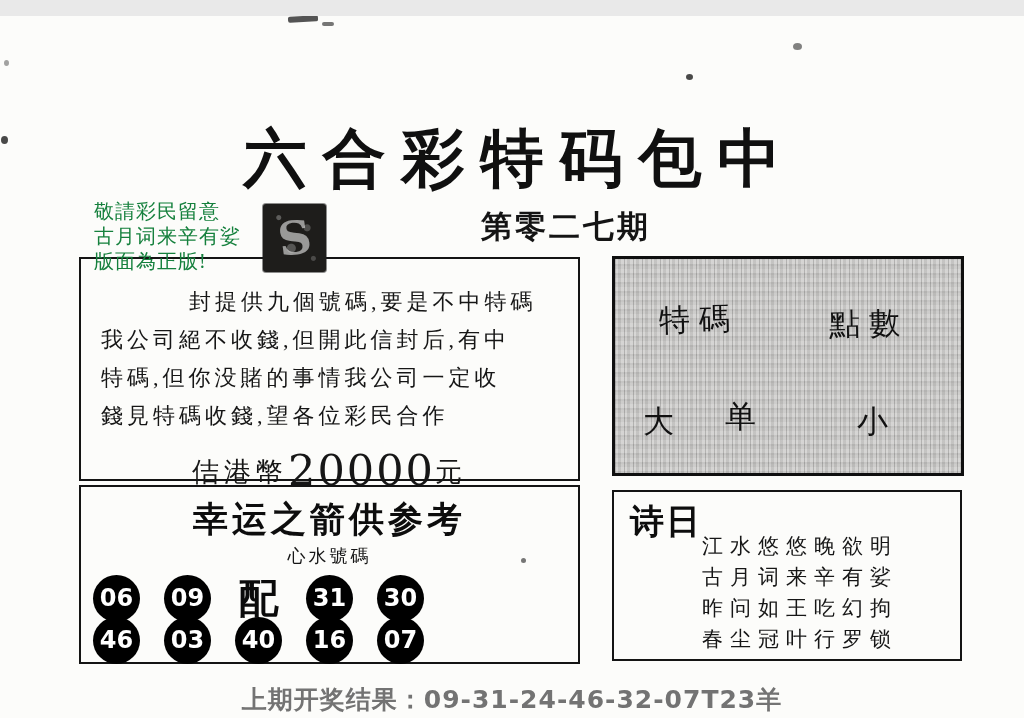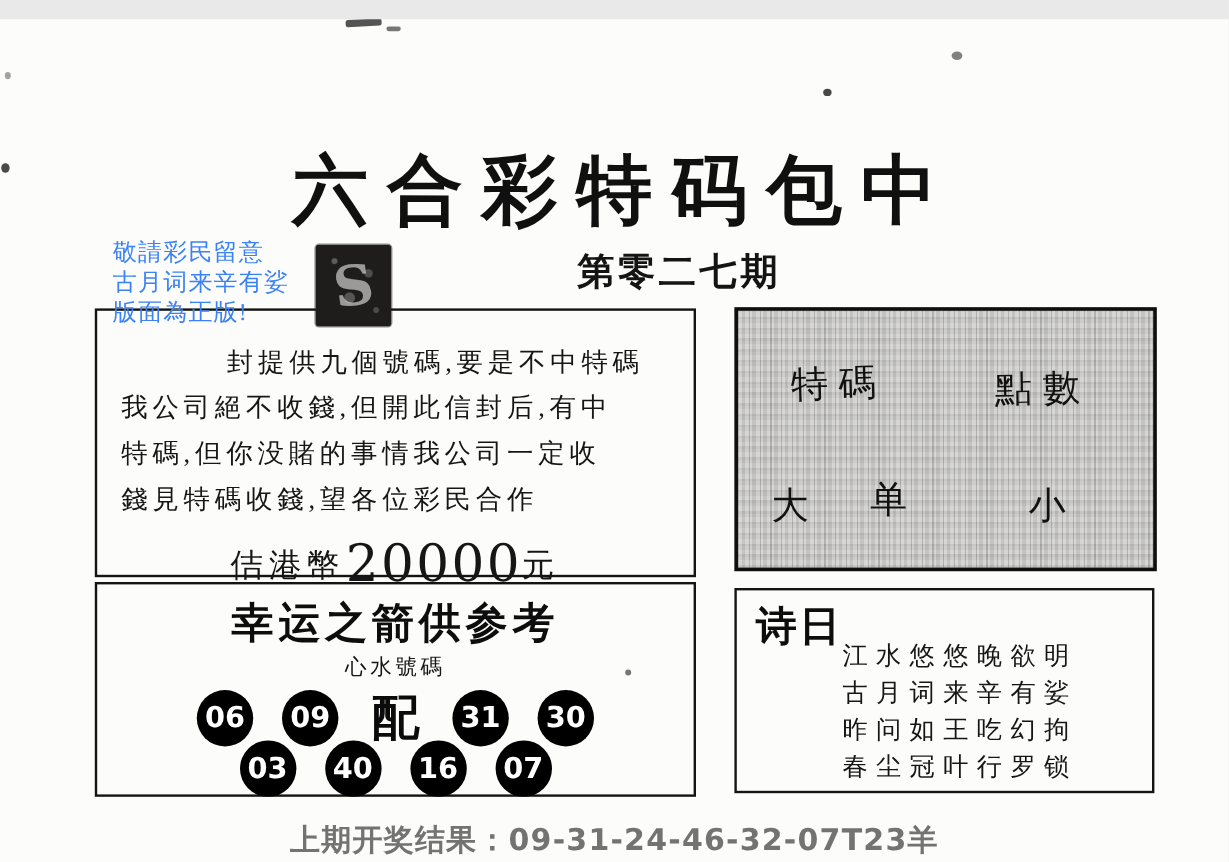--- a/index.html
+++ b/index.html
@@ -13,21 +13,21 @@
     position:absolute;top:100px;left:0;width:100%;text-align:center;
     font-size:63px;font-weight:bold;letter-spacing:16px;text-indent:16px;
     font-family:"DejaVu Serif","Liberation Serif",serif;color:#101010;
   }
   .issue{
     position:absolute;top:190px;left:481px;
     font-size:31px;font-weight:bold;letter-spacing:3px;color:#141414;
   }
   .notice{
     position:absolute;top:183px;left:94px;z-index:3;
-    font-size:20px;line-height:25px;letter-spacing:1px;color:#3b82f6;
+    font-size:20px;line-height:25px;letter-spacing:1px;color:#15803d;
   }
   .stamp{
     position:absolute;top:188px;left:263px;width:63px;height:68px;z-index:3;
     background:
       radial-gradient(circle at 25% 20%, rgba(255,255,255,.28) 0 2px, transparent 3px),
       radial-gradient(circle at 70% 35%, rgba(255,255,255,.22) 0 3px, transparent 4px),
       radial-gradient(circle at 45% 65%, rgba(255,255,255,.25) 0 4px, transparent 5px),
       radial-gradient(circle at 80% 80%, rgba(255,255,255,.2) 0 2px, transparent 3px),
       #1e1d1b;
     border-radius:3px;display:flex;align-items:center;justify-content:center;
@@ -60,21 +60,21 @@
   .bet-tr{left:214px;top:44px;transform:rotate(-1deg);}
   .bet-bl{left:28px;top:142px;font-size:34px;}
   .bet-bm{left:110px;top:137px;}
   .bet-br{left:242px;top:142px;}
   .lucky-box{left:79px;top:469px;width:497px;height:175px;}
   .lucky-title{
     text-align:center;margin-top:9px;font-size:35px;font-weight:900;letter-spacing:4px;
     font-family:"DejaVu Sans","Liberation Sans",sans-serif;color:#0d0d0d;
   }
   .lucky-sub{text-align:center;font-size:18px;letter-spacing:3px;margin-top:1px;}
-  .ball-rows{margin-top:7px;display:flex;flex-direction:column;align-items:center;}
+  .ball-rows{margin-top:7px;display:flex;flex-direction:column;align-items:flex-start;}
   .ball-row{display:flex;}
   .ball-row.second{margin-top:-4px;}
   .cell{width:71px;height:46px;display:flex;align-items:center;justify-content:center;}
   .ball{
     width:47px;height:47px;border-radius:50%;background:#000;color:#fff;
     display:flex;align-items:center;justify-content:center;
     font-family:"DejaVu Sans","Liberation Sans",sans-serif;font-weight:bold;font-size:24px;
   }
   .connector{font-size:40px;font-weight:bold;color:#0b0b0b;letter-spacing:0;}
   .poem-box{left:612px;top:474px;width:346px;height:167px;}
@@ -160,20 +160,23 @@
           </span>
         <span class="cell">
             <span class="ball">31</span>
           </span>
         <span class="cell">
             <span class="ball">30</span>
           </span>
       </div>
       <div class="ball-row second">
         <span class="cell">
+            <span class="ball">46</span>
+          </span>
+        <span class="cell">
             <span class="ball">03</span>
           </span>
         <span class="cell">
             <span class="ball">40</span>
           </span>
         <span class="cell">
             <span class="ball">16</span>
           </span>
         <span class="cell">
             <span class="ball">07</span>

